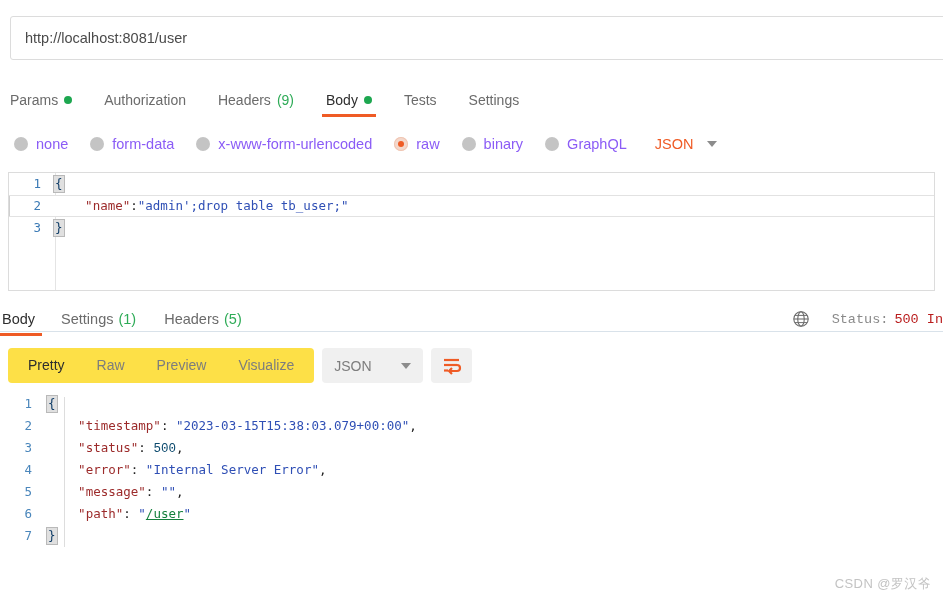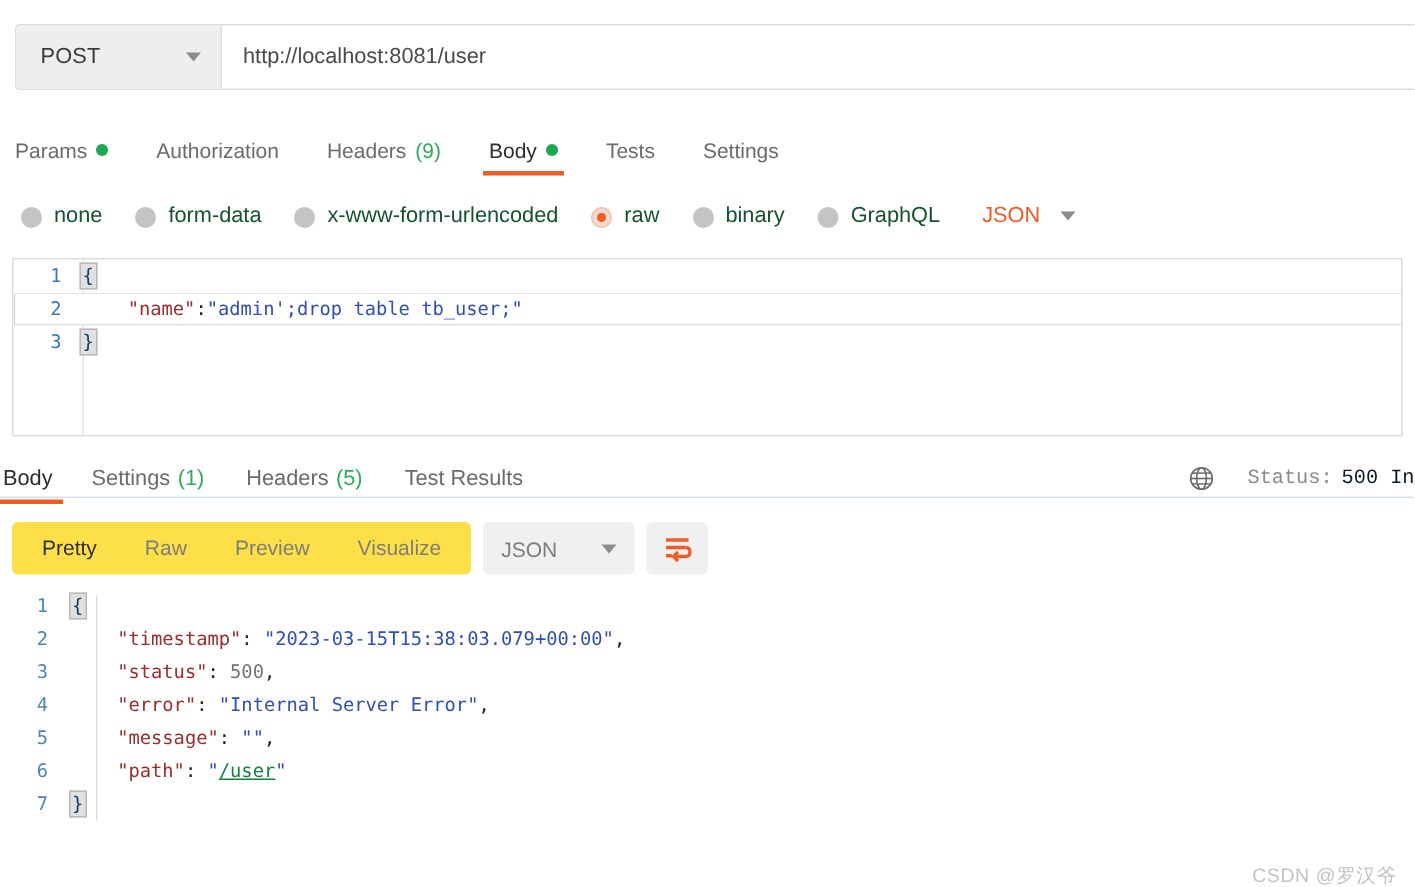--- a/index.html
+++ b/index.html
@@ -100,25 +100,25 @@
   .body-types {
     display: flex;
     align-items: center;
     height: 34px;
     margin-top: 10px;
     padding-left: 14px;
     gap: 0;
   }
   .radio-opt {
     display: flex;
-    align-items: flex-end;
+    align-items: center;
     gap: 8px;
     margin-right: 22px;
     font-size: 14.5px;
-    color: #14532d;
+    color: #8b5cf6;
     cursor: pointer;
     white-space: nowrap;
   }
   .radio-circle {
     width: 14px; height: 14px;
     border-radius: 50%;
     background: #c4c4c4;
     flex: none;
     position: relative;
   }
@@ -181,21 +181,21 @@
     display: inline-block;
     background: #e0e0e0;
     border: 1px solid #b9b9b9;
     line-height: 16px;
     padding: 0 1px;
     margin-left: -2px;
     color: #0d3b66;
   }
   .k-key { color: #9c2b2b; }
   .k-str { color: #2f4fb5; }
-  .k-num { color: #737373; }
+  .k-num { color: #0c4a6e; font-family: Liberation Mono, monospace; }
   .k-punc { color: #222; }
   .k-link { color: #15803d; text-decoration: underline; }
   .gutter-line {
     position: absolute;
     left: 46px; top: 0; bottom: 0;
     width: 1px;
     background: #e4e4e4;
   }
 
   
@@ -241,21 +241,21 @@
     gap: 22px;
     padding-bottom: 8px;
     padding-right: 0;
     white-space: nowrap;
   }
   .globe {
     width: 18px; height: 18px;
     flex: none;
   }
   .status-text { font-size: 13.5px; color: #8a8a8a; font-family: Liberation Mono, monospace; }
-  .status-val { color: #0f172a; text-align: right; }
+  .status-val { color: #b91c1c; text-align: right; }
 
   
   .resp-toolbar {
     display: flex;
     align-items: center;
     gap: 8px;
     margin: 12px 0 0 8px;
   }
   .seg-group {
     display: flex;
@@ -320,24 +320,20 @@
     letter-spacing: .4px;
     user-select: none;
   }
 </style>
 </head>
 <body>
 
 <div class="app">
 
   <div class="url-bar">
-    <div class="method-select">
-      <span class="method-label">POST</span>
-      <span class="caret"></span>
-    </div>
     <input class="url-input" value="http://localhost:8081/user" placeholder="Enter request URL" style="">
   </div>
 
   <div class="req-tabs" id="req-tabs">
       <div class="req-tab">
         <span>Params</span>
         <span class="dot-green"></span>
       </div>
       <div class="req-tab">
         <span>Authorization</span>
@@ -414,23 +410,20 @@
         <div class="resp-tab active">
           <span>Body</span>
         </div>
         <div class="resp-tab">
           <span>Settings</span>
           <span class="count-green">(1)</span>
         </div>
         <div class="resp-tab">
           <span>Headers</span>
           <span class="count-green">(5)</span>
-        </div>
-        <div class="resp-tab">
-          <span>Test Results</span>
         </div>
       </div>
     <div class="resp-status">
       <svg class="globe" viewBox="0 0 20 20">
         <circle cx="10" cy="10" r="8" fill="none" stroke="#6b6b6b" stroke-width="1.2"></circle>
         <ellipse cx="10" cy="10" rx="3.6" ry="8" fill="none" stroke="#6b6b6b" stroke-width="1.2"></ellipse>
         <line x1="2" y1="10" x2="18" y2="10" stroke="#6b6b6b" stroke-width="1.2"></line>
         <line x1="3.2" y1="6" x2="16.8" y2="6" stroke="#6b6b6b" stroke-width="1.1"></line>
         <line x1="3.2" y1="14" x2="16.8" y2="14" stroke="#6b6b6b" stroke-width="1.1"></line>
       </svg>

